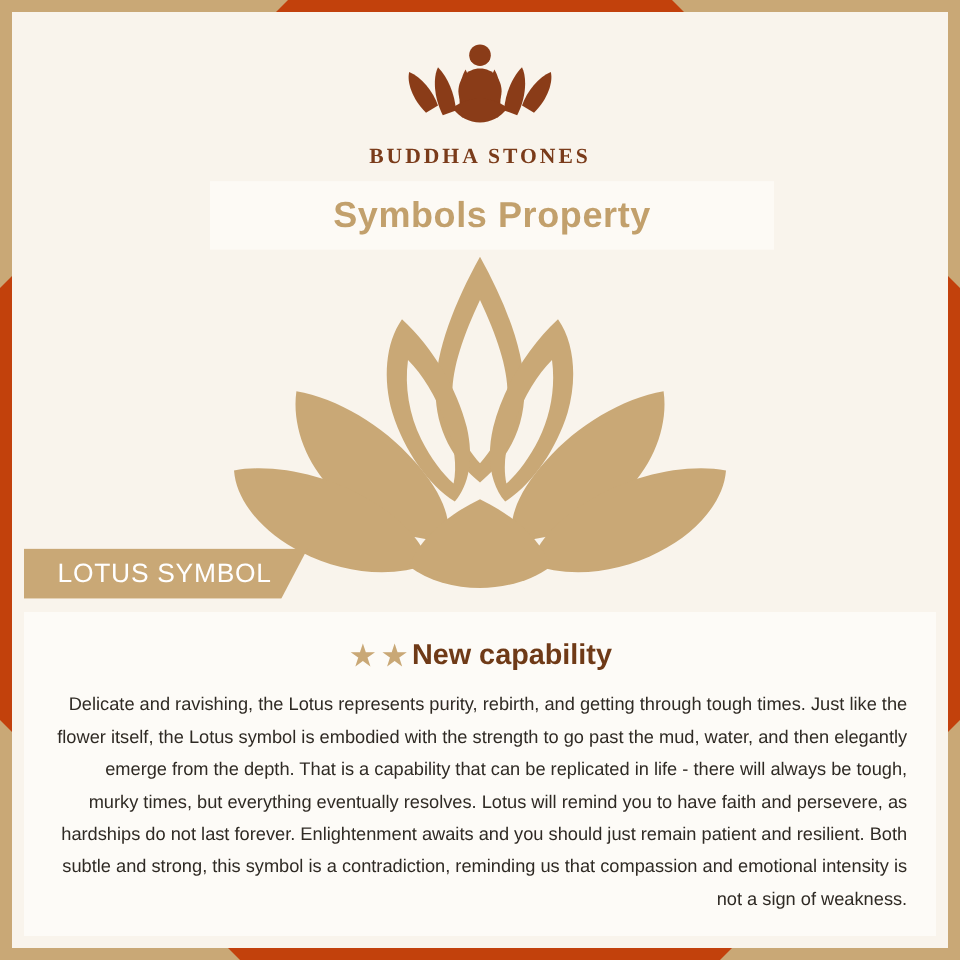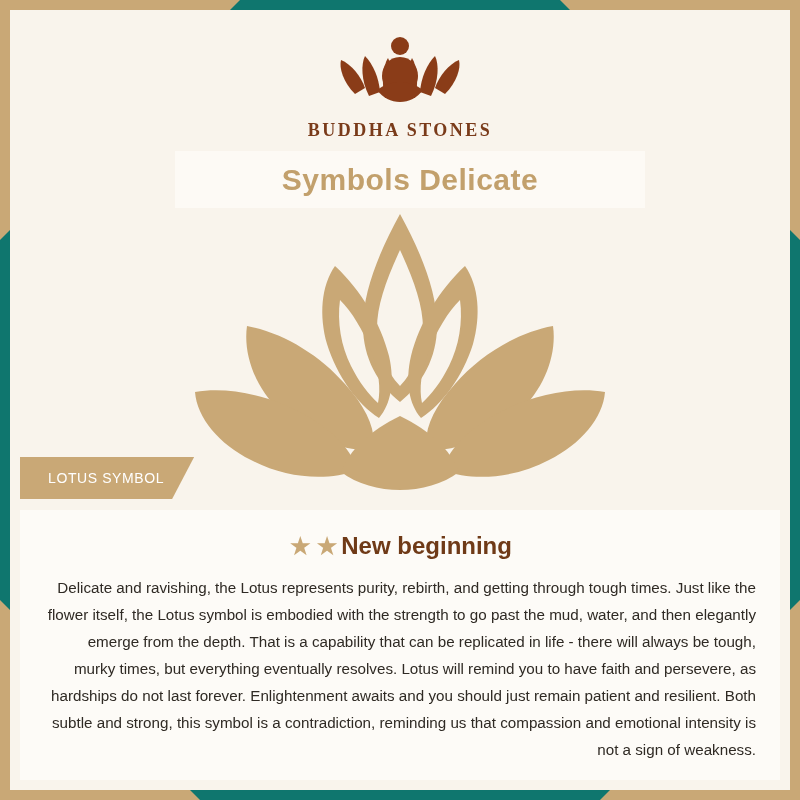--- a/index.html
+++ b/index.html
@@ -10,21 +10,21 @@
     width: 800px;
     height: 800px;
     font-family: "Liberation Sans", sans-serif;
     background: #f7f1e8;
     overflow: hidden;
   }
   .poster {
     position: relative;
     width: 800px;
     height: 800px;
-    background: #0f766e;
+    background: #c2410c;
     overflow: hidden;
   }
   
   .corner {
     position: absolute;
     background: #c9a876;
   }
   .corner-tl {
     top: 0; left: 0;
     width: 240px; height: 240px;
@@ -94,21 +94,21 @@
     width: 430px;
     height: 290px;
   }
   .label-tab {
     position: absolute;
     left: 10px;
     top: 447px;
     height: 42px;
     background: #c9a876;
     color: #ffffff;
-    font-size: 14px;
+    font-size: 22px;
     letter-spacing: 0.6px;
     display: flex;
     align-items: center;
     padding: 0 30px 0 28px;
     clip-path: polygon(0 0, 100% 0, calc(100% - 22px) 100%, 0 100%);
   }
   .content {
     position: absolute;
     left: 10px;
     right: 10px;
@@ -172,21 +172,21 @@
         <g fill="#8a3c18">
           <circle cx="75" cy="22" r="9"></circle>
           <path d="M75 33 C86 33 93 42 93 52 C93 60 88 66 82 68 L68 68 C62 66 57 60 57 52 C57 42 64 33 75 33 Z"></path>
           <path d="M52 66 C60 60 68 58 75 58 C82 58 90 60 98 66 C92 74 84 78 75 78 C66 78 58 74 52 66 Z"></path>
         </g>
       </svg>
       <div class="brand-name">BUDDHA STONES</div>
     </div>
 
     <div class="title-band">
-      <span class="title">Symbols Delicate</span>
+      <span class="title">Symbols Property</span>
     </div>
 
     <svg class="lotus-art" viewBox="0 0 430 290">
       <g fill="#c9a876">
 
         <path d="M215 8 C236 46 252 86 252 120 C252 152 237 178 215 196 C193 178 178 152 178 120 C178 86 194 46 215 8 Z
                  M215 44 C201 74 192 100 192 122 C192 145 201 165 215 180 C229 165 238 145 238 122 C238 100 229 74 215 44 Z"></path>
 
         <path d="M150 60 C176 84 196 118 204 150 C210 176 206 198 194 212 C172 198 152 170 142 138 C134 110 136 80 150 60 Z
                  M155 94 C152 116 156 140 166 160 C174 176 184 189 193 197 C196 183 194 164 186 145 C178 124 167 106 155 94 Z"></path>
@@ -205,19 +205,19 @@
         <path d="M215 210 C244 224 266 244 274 266 C258 278 236 284 215 284 C194 284 172 278 156 266 C164 244 186 224 215 210 Z"></path>
       </g>
     </svg>
 
     <div class="label-tab">LOTUS SYMBOL</div>
 
     <div class="content">
       <div class="headline">
         <span class="star">★</span>
         <span class="star">★</span>
-        <span class="h-text">New beginning</span>
+        <span class="h-text">New capability</span>
       </div>
       <p class="body-text">Delicate and ravishing, the Lotus represents purity, rebirth, and getting through tough times. Just like the flower itself, the Lotus symbol is embodied with the strength to go past the mud, water, and then elegantly emerge from the depth. That is a capability that can be replicated in life - there will always be tough, murky times, but everything eventually resolves. Lotus will remind you to have faith and persevere, as hardships do not last forever. Enlightenment awaits and you should just remain patient and resilient. Both subtle and strong, this symbol is a contradiction, reminding us that compassion and emotional intensity is not a sign of weakness.</p>
     </div>
 
   </div>
 </div>
 
 </body></html>

